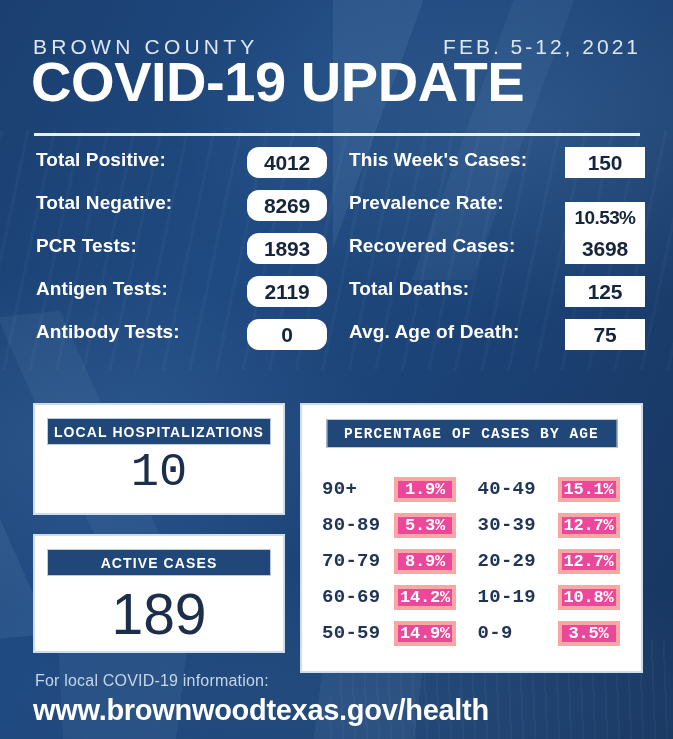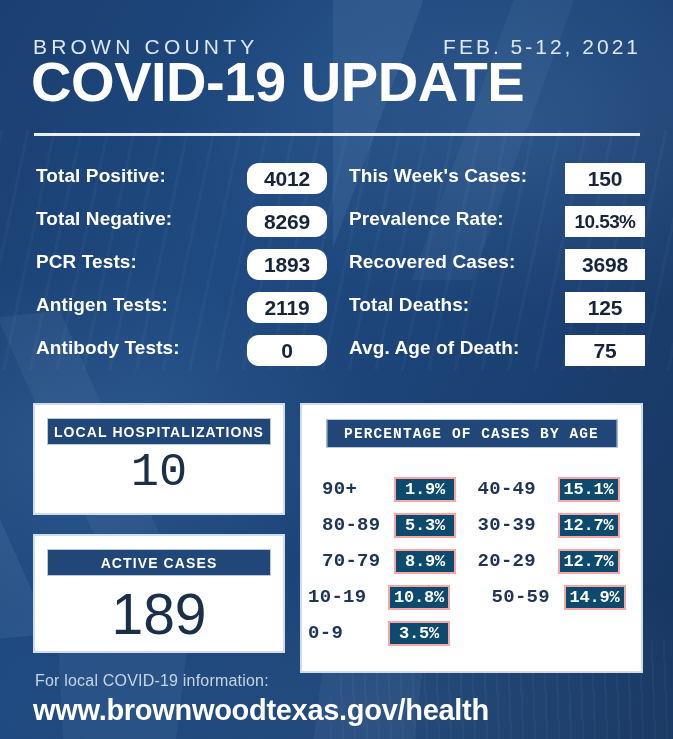--- a/index.html
+++ b/index.html
@@ -53,36 +53,36 @@
     letter-spacing:-0.5px; line-height:1.0;
     white-space:nowrap;
     transform:scaleX(1.02); transform-origin:left center;
   }
   .rule {
     position:absolute; left:34px; top:133px; width:606px; height:3px;
     background:#e8eef6;
   }
 
   
-  .stats { position:absolute; left:0; top:160px; width:673px; }
+  .stats { position:absolute; left:0; top:144px; width:673px; }
   .srow { position:relative; height:43px; }
   .slabel {
     position:absolute; color:#ffffff; font-size:19px; font-weight:bold;
     letter-spacing:0.1px; line-height:31px; white-space:nowrap;
   }
   .L .slabel { left:36px; width:205px; }
   .R .slabel { left:349px; width:212px; }
   .sbox {
     position:absolute; top:3px; height:31px; width:80px;
     background:#ffffff; color:#16243c;
     font-size:21px; font-weight:bold;
     display:flex; align-items:center; justify-content:center;
     letter-spacing:-0.2px;
   }
-  .sbox.pct { font-size:19px; letter-spacing:-0.6px; }
+  .sbox.pct { font-size:19px; letter-spacing:-0.6px;margin-top:12px; }
   .L .sbox { left:247px;border-radius:12px; }
   .R .sbox { left:565px; }
 
   
   .panel {
     position:absolute; background:#ffffff;
     border:2px solid #cfdcea;
     margin-top:20px;
   }
   .panel-hosp  { left:33px;  top:383px; width:252px; height:112px; }
@@ -113,21 +113,21 @@
     display:grid; grid-template-columns:1fr 1fr;
   }
   .agecell {
     height:36px; display:flex; align-items:center;
   }
   .agecell .alabel {
     color:#1f3557; font-size:19px; font-weight:bold;
     letter-spacing:0.3px; white-space:nowrap;
   }
   .agecell .aval {
-    background:#0c4a6e; border:2px solid #fca5a5;
+    background:#ec4899; border:4px solid #fca5a5;
     color:#ffffff; font-size:17px; font-weight:bold;
     height:25px; display:flex; align-items:center; justify-content:center;
     letter-spacing:-0.2px;
   }
   
   .agecell.c1 { padding-left:20px; }
   .agecell.c1 .alabel { width:72px; }
   .agecell.c1 .aval { width:62px; }
   
   .agecell.c2 { padding-left:6px; }
@@ -256,20 +256,24 @@
 
       <div class="agecell c1">
         <span class="alabel">70-79</span>
         <span class="aval">8.9%</span>
       </div>
       <div class="agecell c2">
         <span class="alabel">20-29</span>
         <span class="aval">12.7%</span>
       </div>
 
+      <div class="agecell c1">
+        <span class="alabel">60-69</span>
+        <span class="aval">14.2%</span>
+      </div>
       <div class="agecell c2">
         <span class="alabel">10-19</span>
         <span class="aval">10.8%</span>
       </div>
 
       <div class="agecell c1">
         <span class="alabel">50-59</span>
         <span class="aval">14.9%</span>
       </div>
       <div class="agecell c2">

